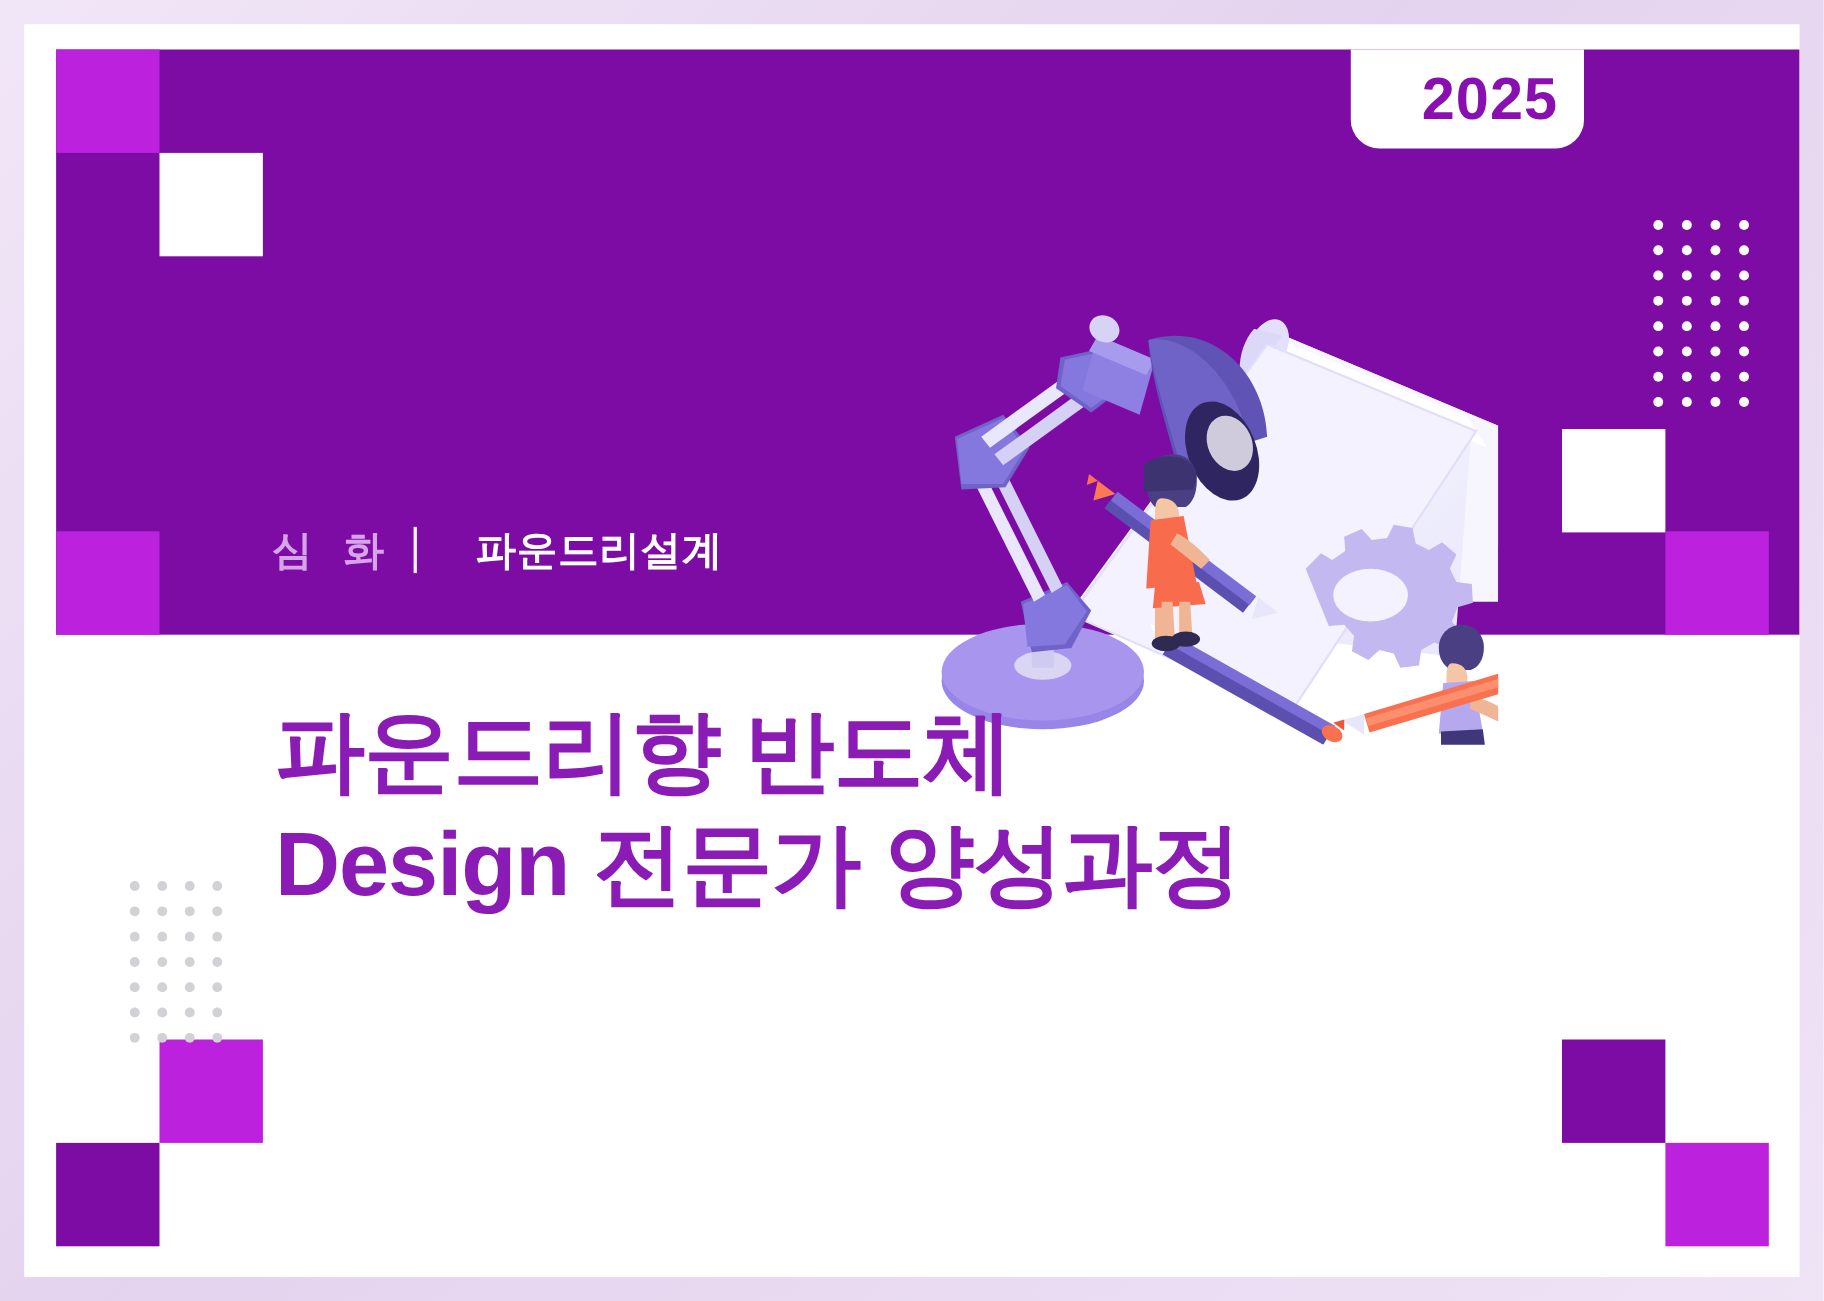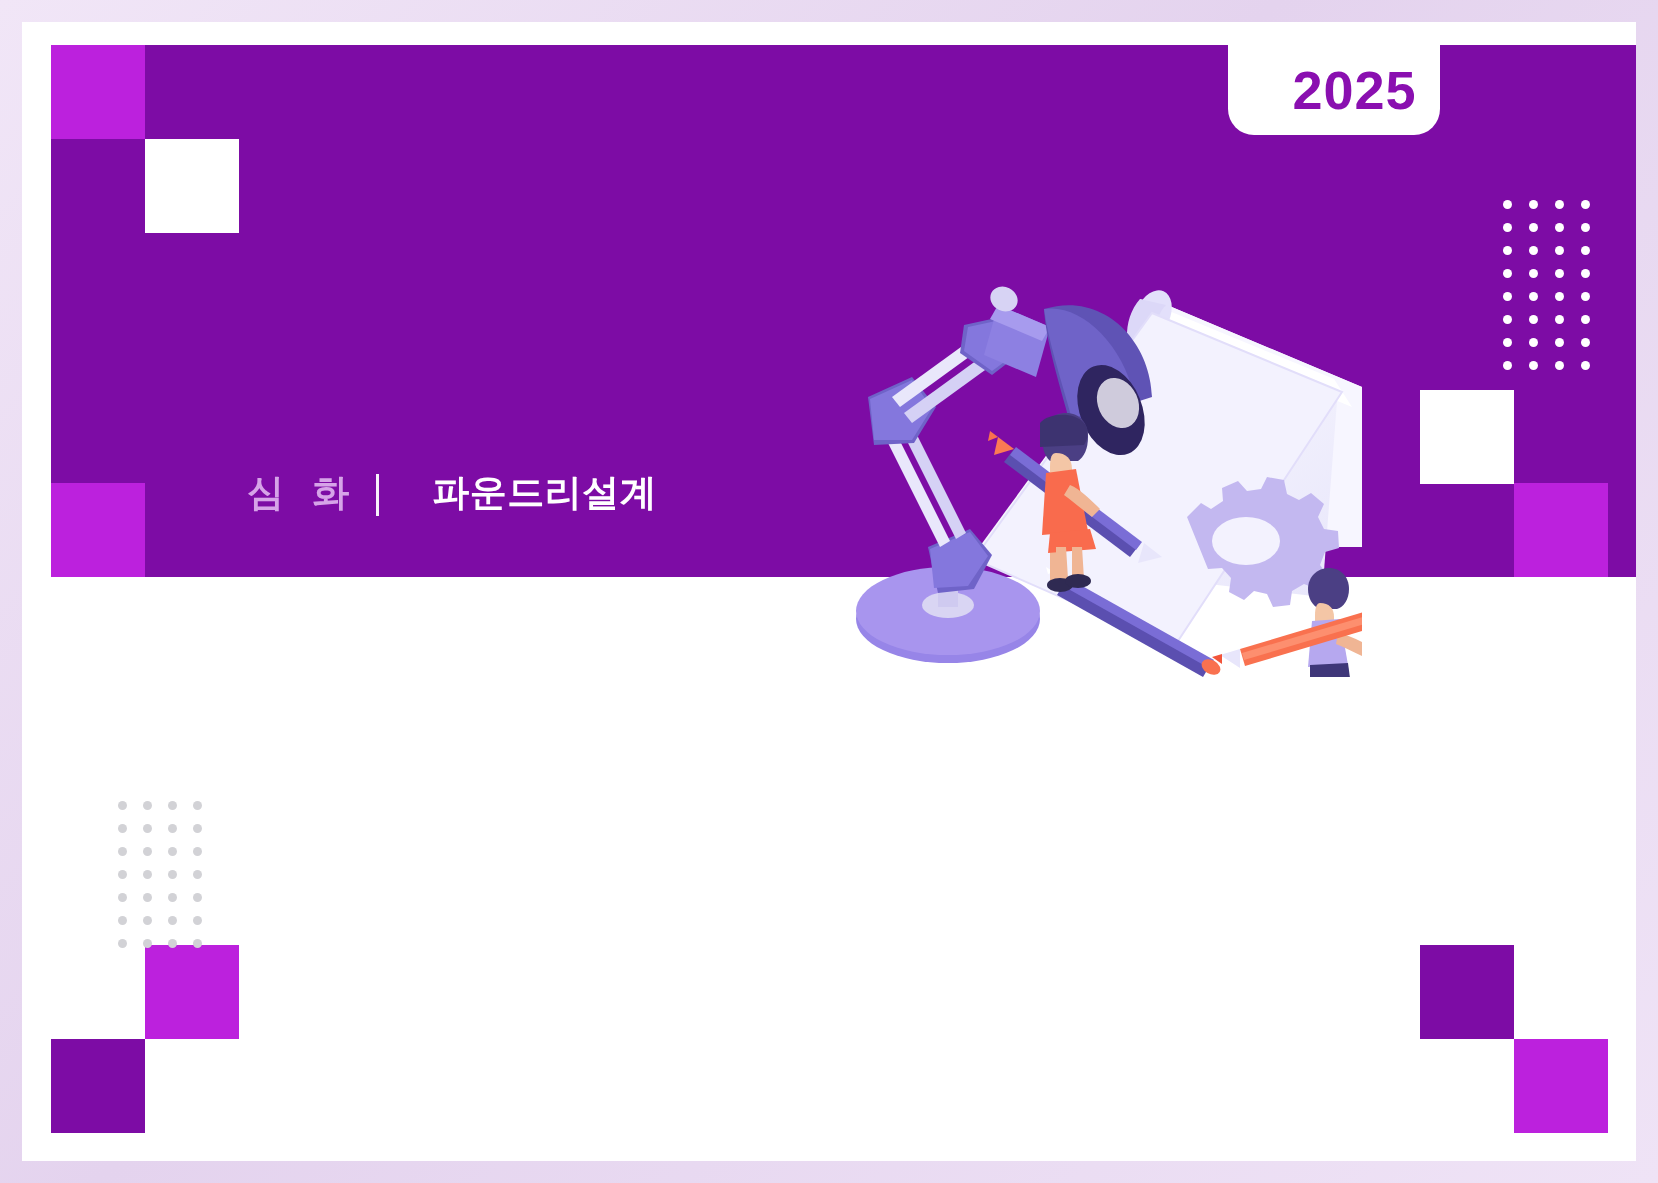--- a/index.html
+++ b/index.html
@@ -73,21 +73,21 @@
     grid-template-columns:repeat(4,25px);
     grid-template-rows:repeat(7,23px);
   }
   #dotgrid-bottom-left i{
     width:9px;height:9px;border-radius:50%;background:#d2d2d6;display:block;
   }
 
   
   #subtitle-row{
     position:absolute;left:225px;top:452px;
-    display:flex;gap:0px;
+    display:flex;align-items:center;gap:0px;
     height:52px;
   }
   #subtitle-level{
     color:#d6a4e8;font-size:37px;font-weight:bold;letter-spacing:9px;
     line-height:1;
   }
   #subtitle-divider{
     display:inline-block;width:3px;height:42px;background:#ffffff;
     margin:0 26px 0 18px;opacity:.95;
   }
@@ -311,15 +311,19 @@
         </g>
       </svg>
     </div>
 
     <div id="subtitle-row">
       <span id="subtitle-level">심 화</span>
       <span id="subtitle-divider"></span>
       <span id="subtitle-track">파운드리설계</span>
     </div>
 
+    <div id="title-block">
+      <div class="title-line">파운드리향 반도체</div>
+      <div class="title-line">Design 전문가 양성과정</div>
+    </div>
 
   </div>
 </div>
 
 </body></html>

